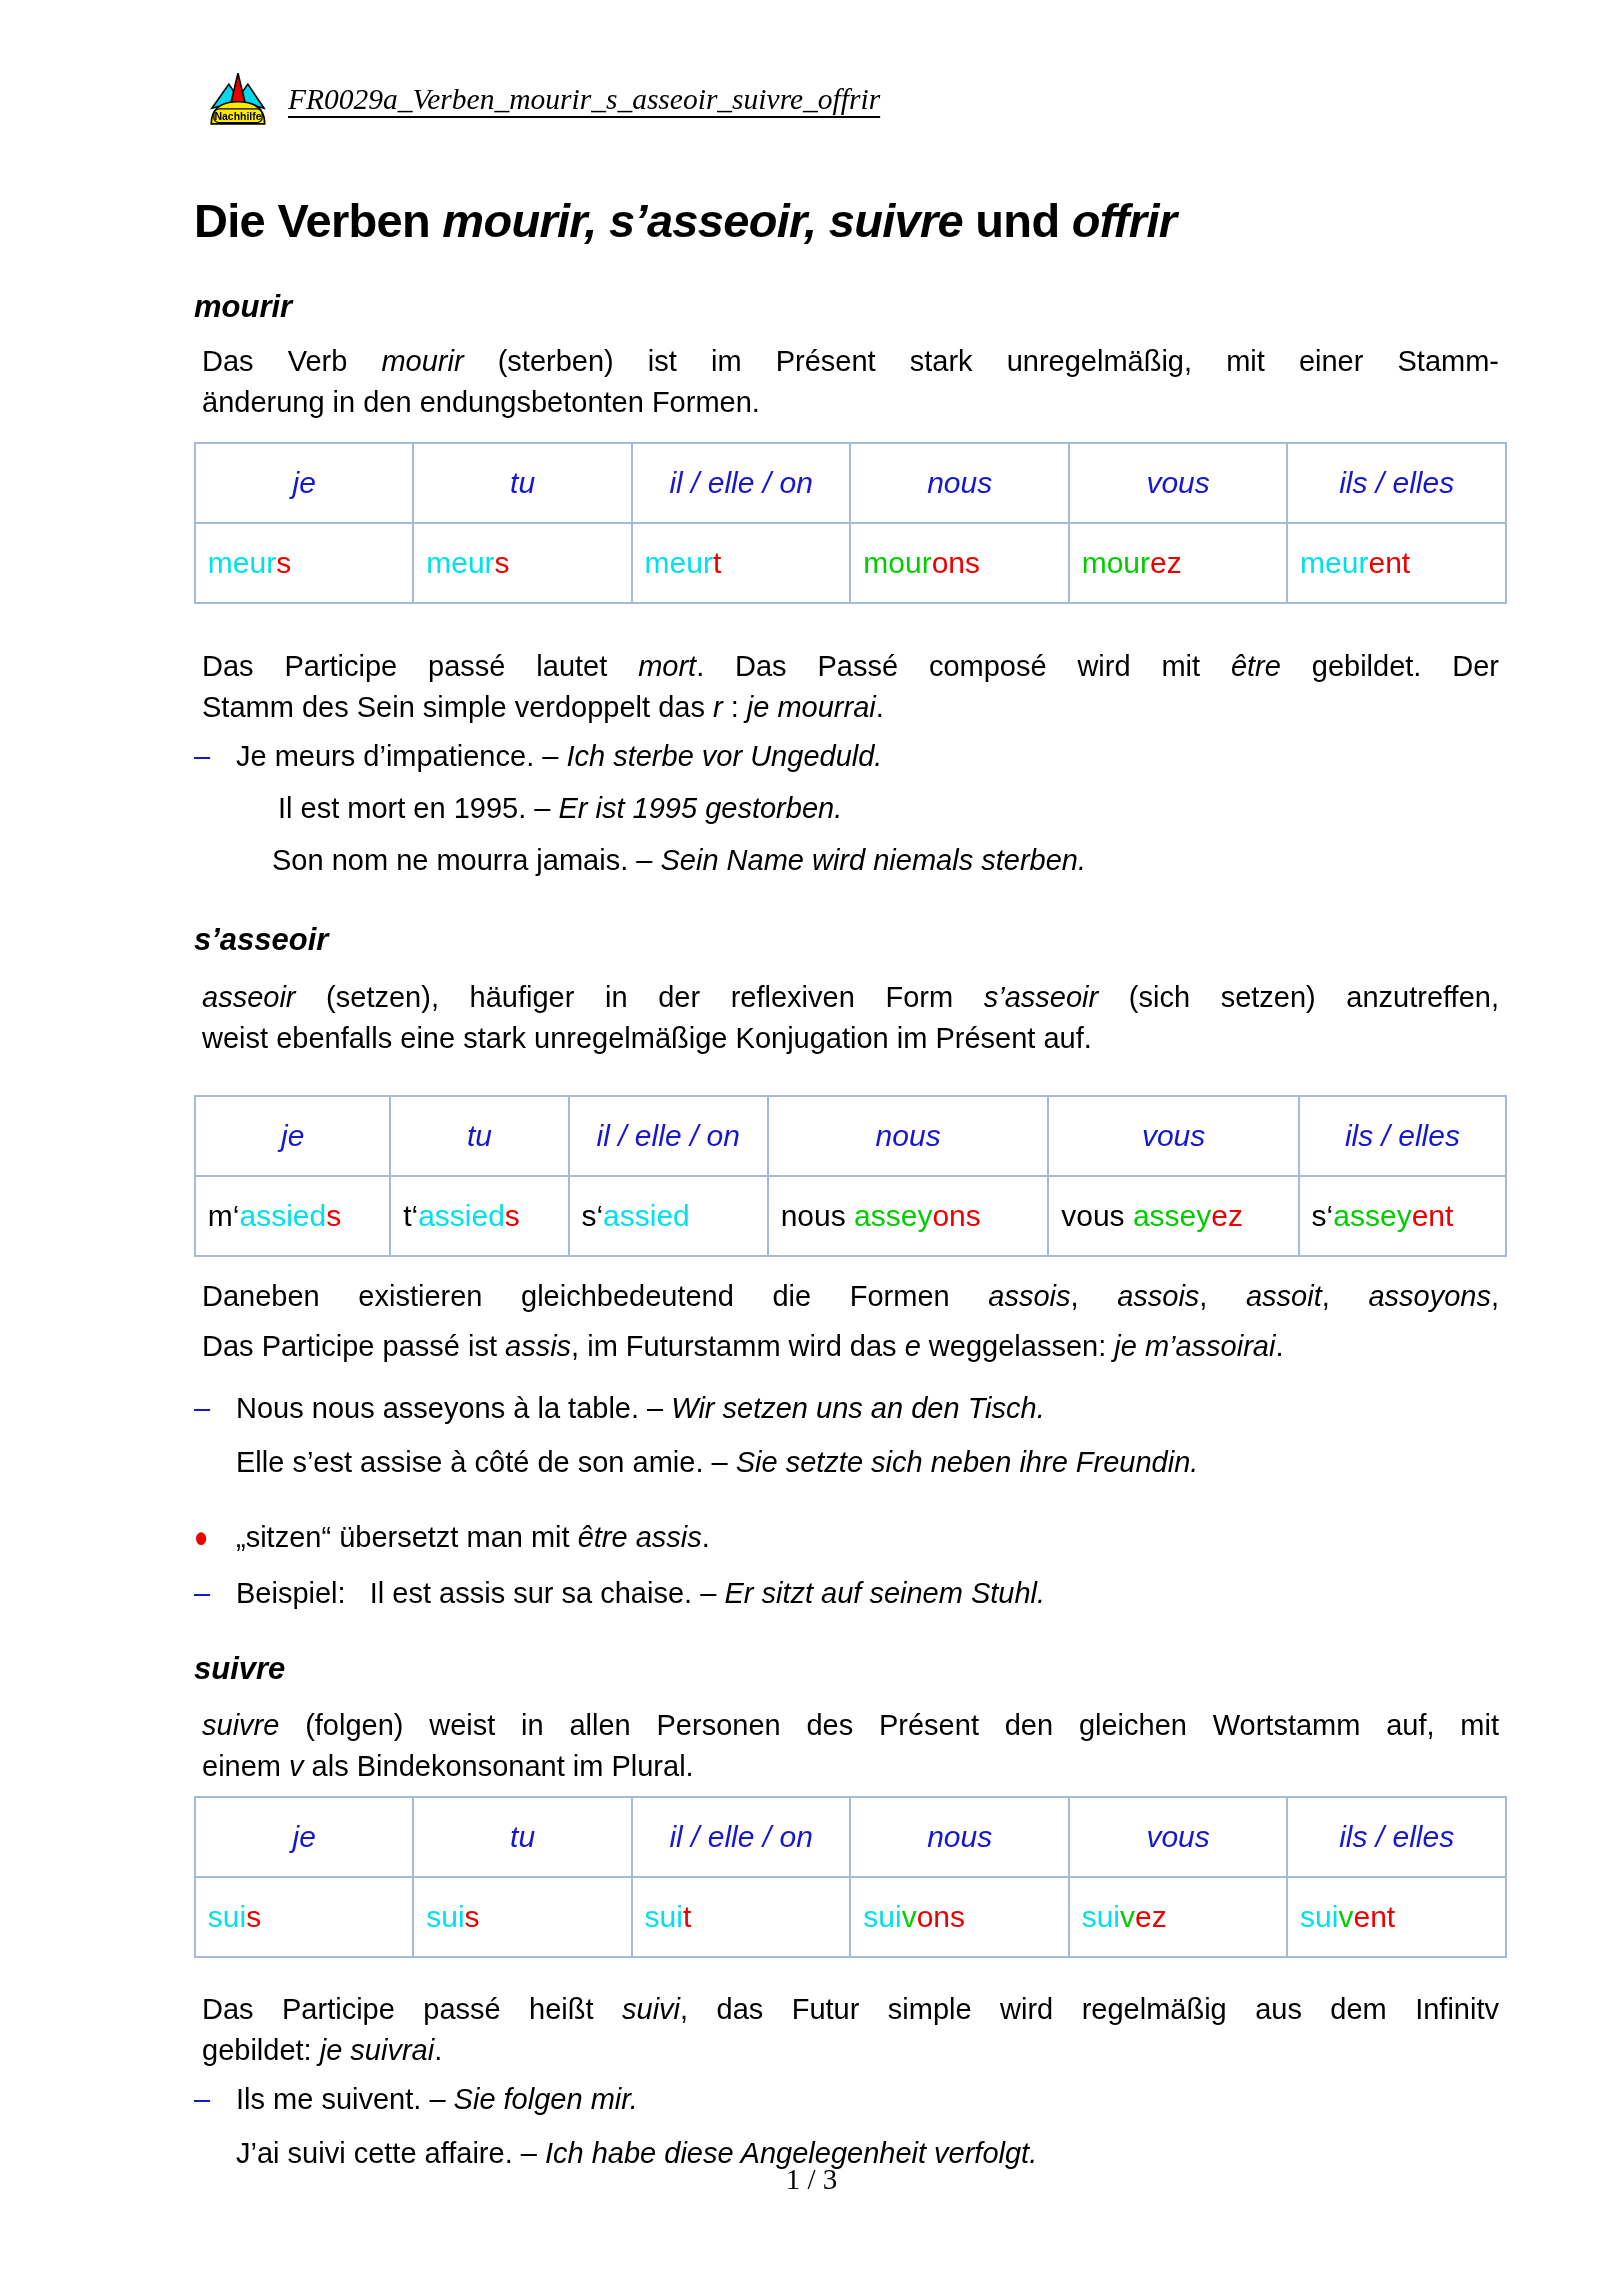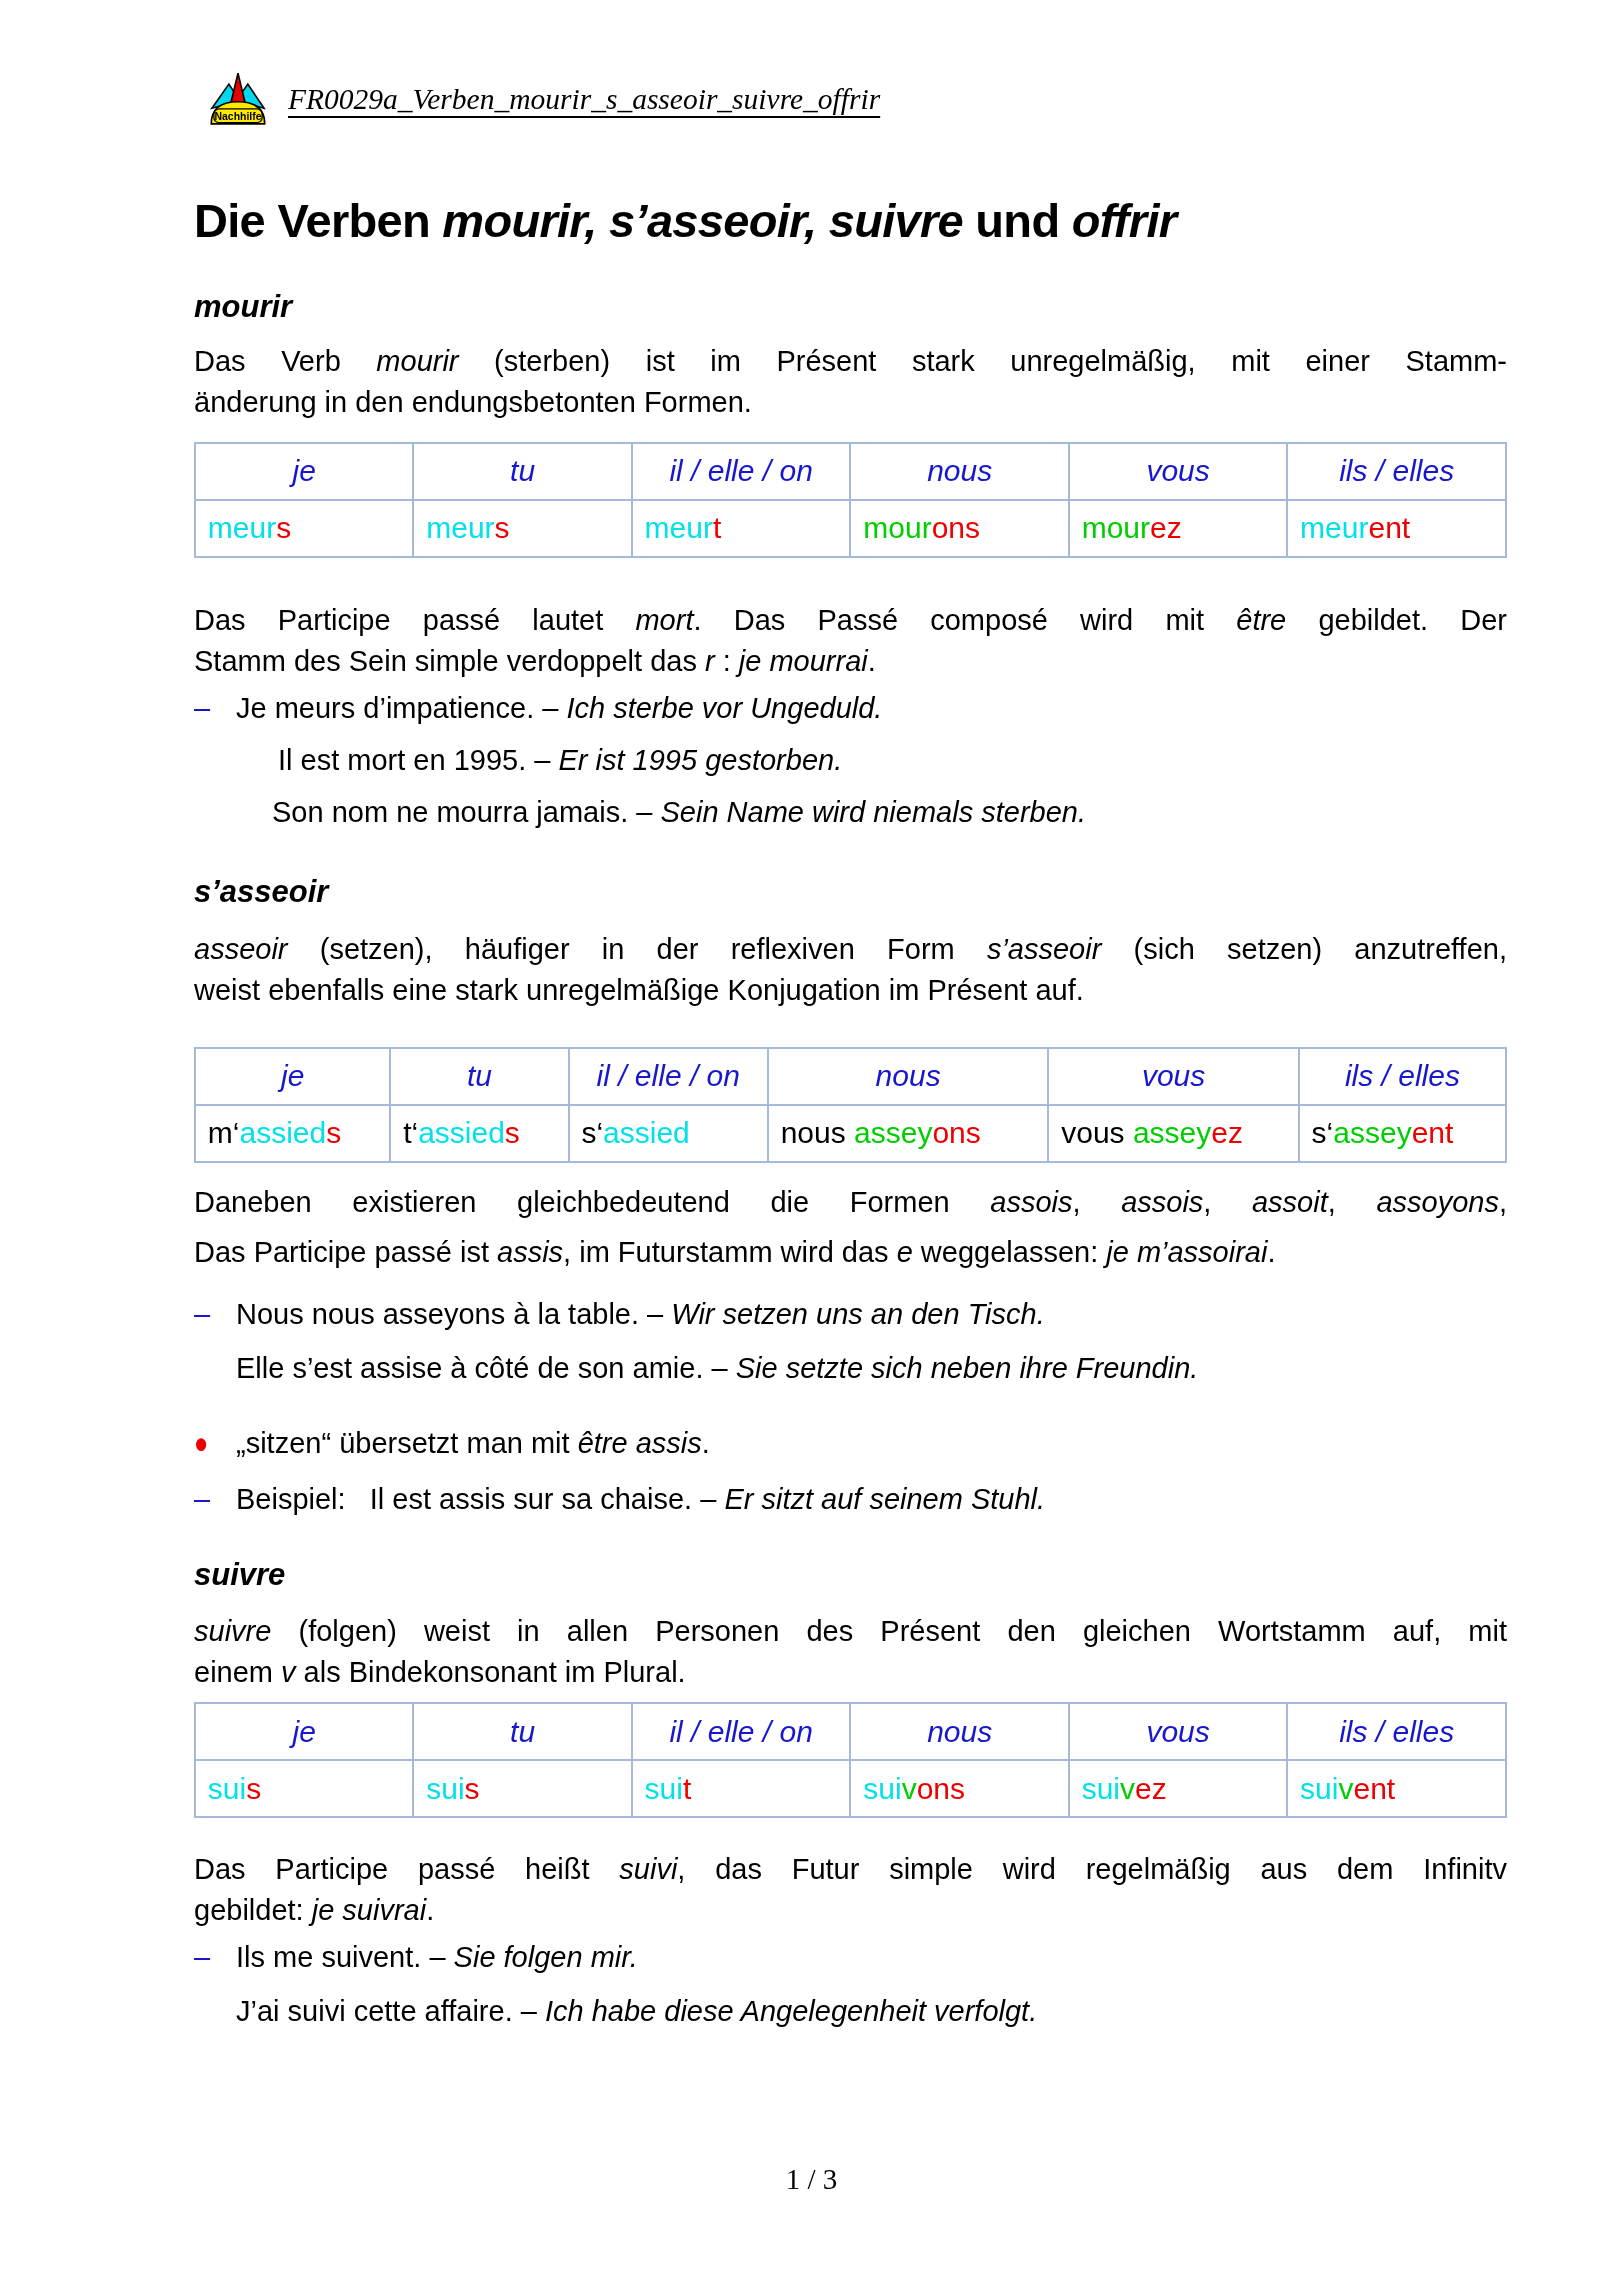--- a/index.html
+++ b/index.html
@@ -31,32 +31,32 @@
     font-size:47px;line-height:52px;font-weight:bold;
     margin:65px 0 0 0;letter-spacing:-0.7px;
   }
   h2.verb{
     font-size:31px;line-height:41px;font-weight:bold;font-style:italic;
     margin:0;
   }
   .i{font-style:italic;}
 
   
-  .para{font-size:29px;line-height:41px;margin:0;}
+  .para{font-size:29px;line-height:41px;margin:8px;}
   .jline{text-align:justify;text-align-last:justify;}
 
   
   table.conj{
     width:100%;
     border-collapse:collapse;
     table-layout:fixed;
   }
   table.conj th, table.conj td{
     border:2px solid #a5badb;
-    height:57px;
+    height:80px;
     box-sizing:border-box;
     font-size:30px;
     vertical-align:middle;
     overflow:hidden;
   }
   table.conj th{
     font-weight:normal;font-style:italic;color:#1717cd;text-align:center;
   }
   table.conj td{text-align:left;padding-left:11.8px;}
   .cyan{color:#00e1ea;}

